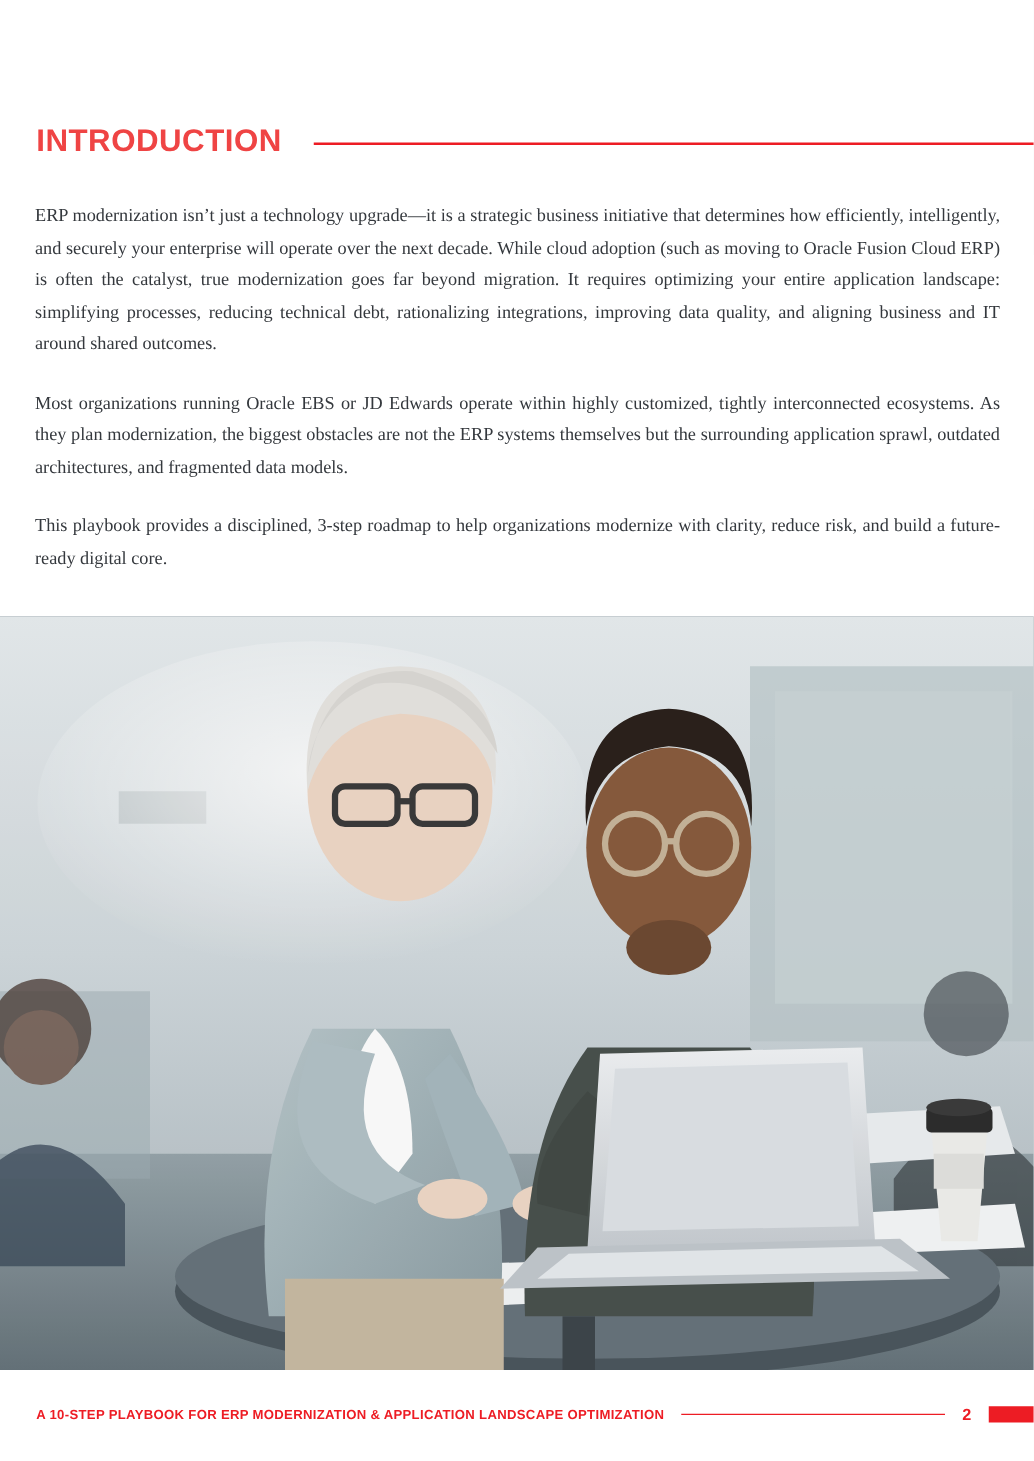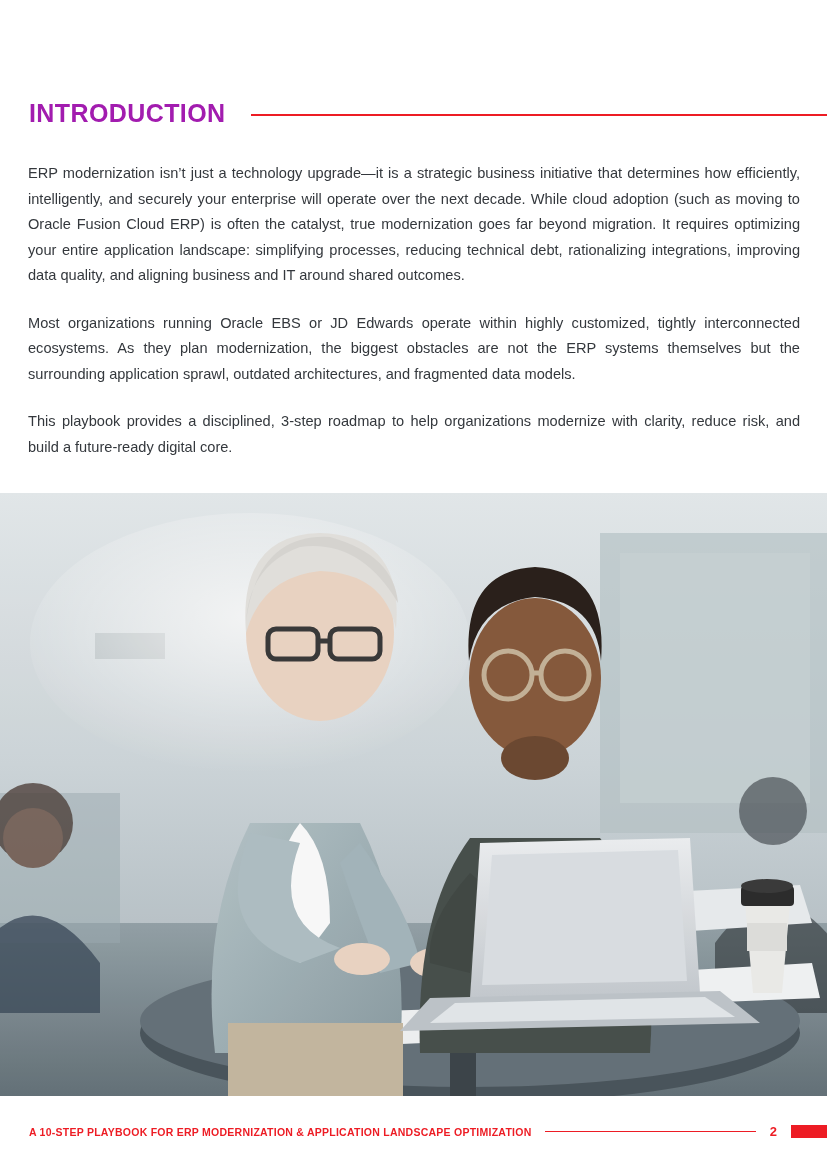--- a/index.html
+++ b/index.html
@@ -29,38 +29,39 @@
     top: 96px;
     width: 798px;
     height: 34px;
     display: flex;
     align-items: center;
   }
   .section-title {
     font-size: 25px;
     font-weight: bold;
     letter-spacing: 0.4px;
-    color: #a21caf;
+    color: #ef4444;
     white-space: nowrap;
     line-height: 1;
   }
   .title-rule {
     flex: 1 1 auto;
     height: 2px;
     background: #ed1c24;
     margin-left: 26px;
     margin-top: 4px;
   }
 
   
   .body-copy {
     position: absolute;
     left: 28px;
     top: 161px;
     width: 772px;
+    font-family: Liberation Serif, serif;
   }
   .body-copy p {
     margin: 0 0 22px 0;
     font-size: 14.6px;
     line-height: 25.5px;
     text-align: justify;
     text-justify: inter-word;
     color: #34383d;
   }
   .body-copy p:last-child {

